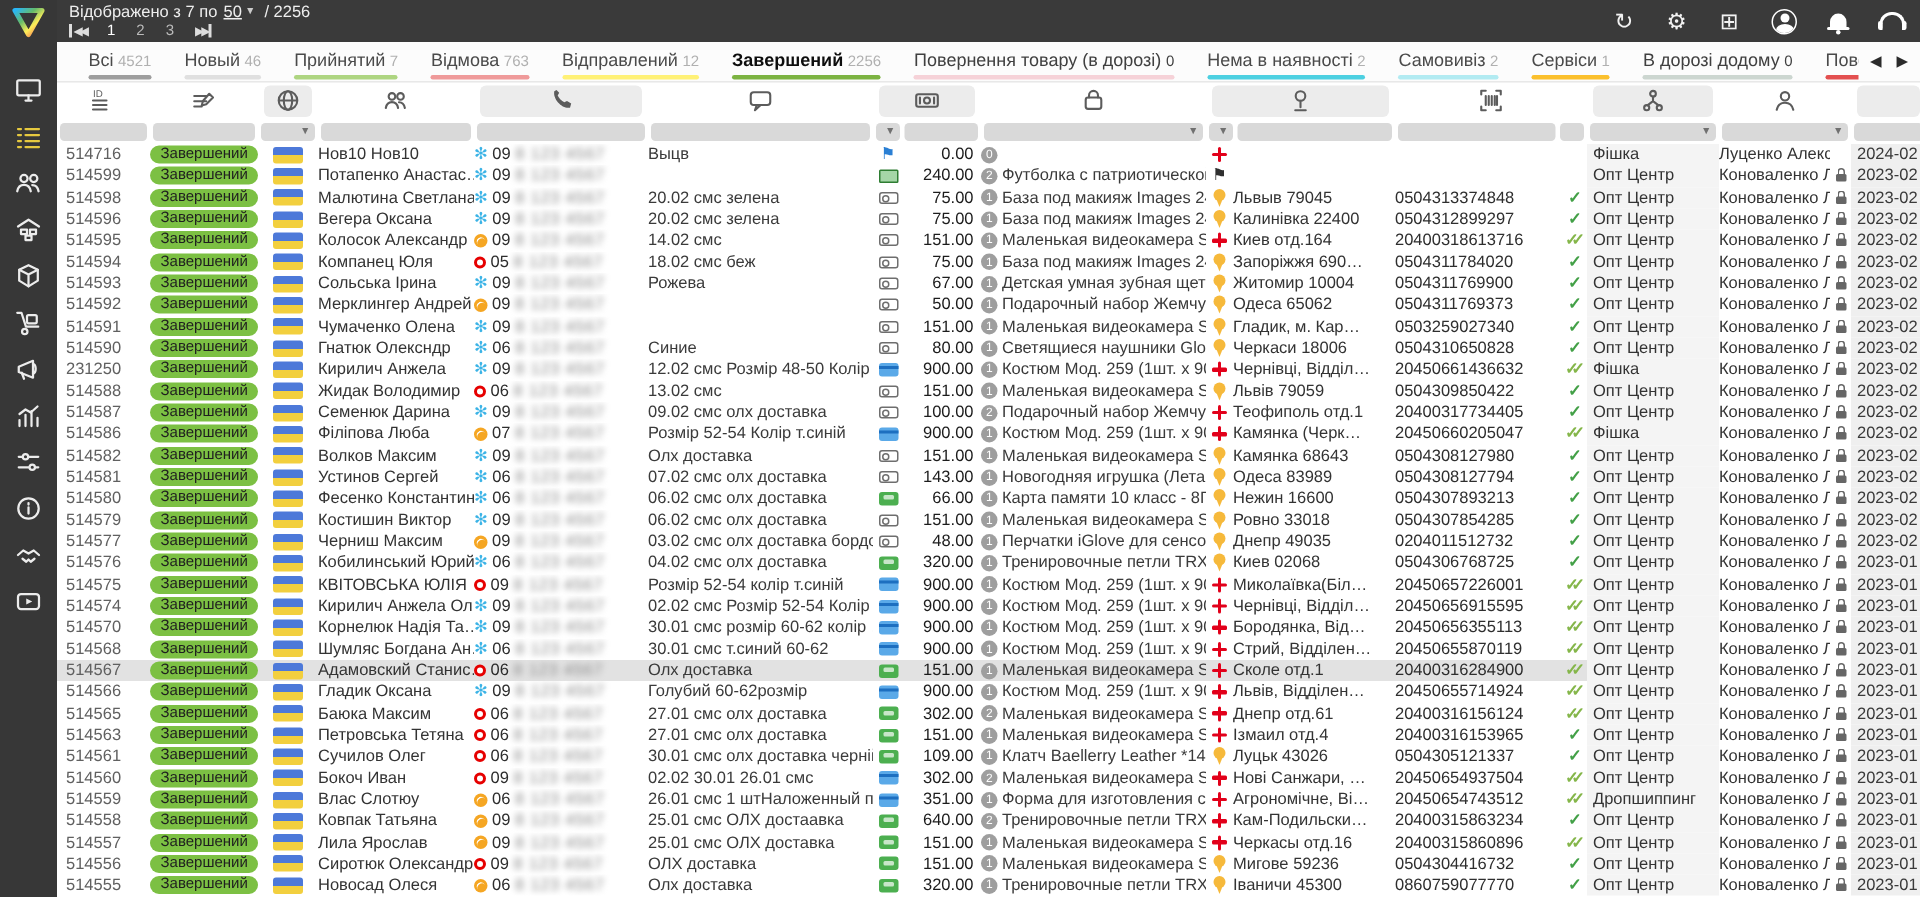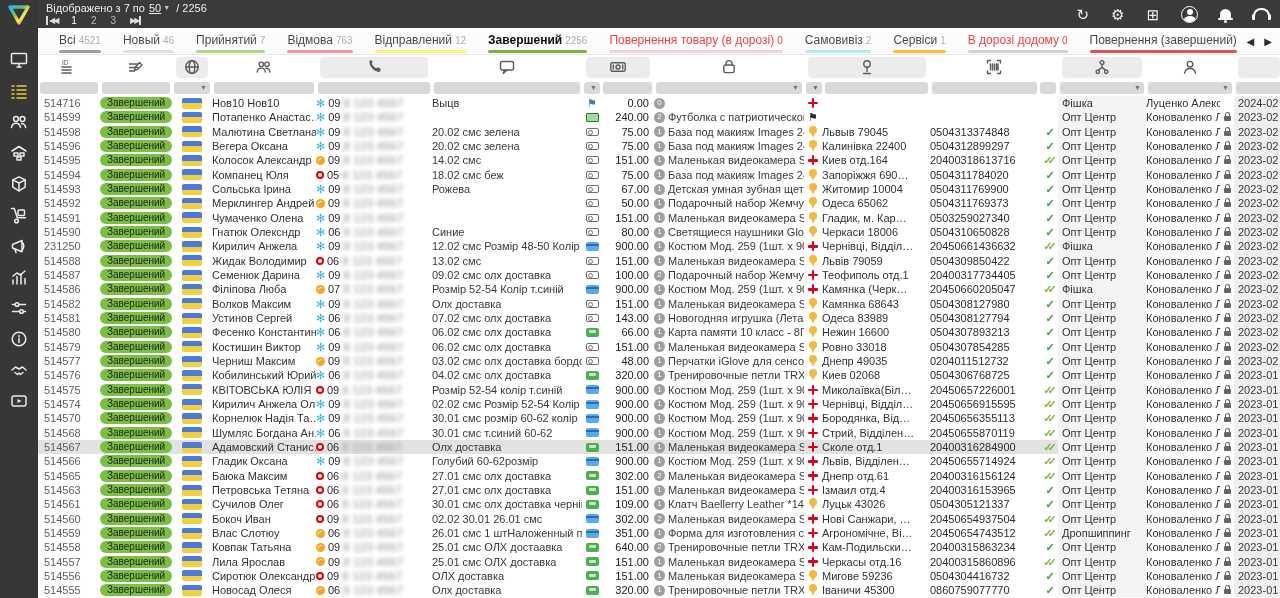--- a/index.html
+++ b/index.html
@@ -35,21 +35,21 @@
   .headset::after{content:"";position:absolute;right:-3px;top:4px;width:3px;height:6px;background:#fff;border-radius:2px}
 
   
   .tabsbar{position:absolute;left:38px;top:28px;width:1242px;height:27px;background:#fcfcfc;
            border-bottom:1px solid #e8e8e8;display:flex;align-items:flex-start;padding-left:10px;
            box-sizing:border-box;overflow:hidden;z-index:3;white-space:nowrap}
   .tab{padding:5px 11px 0;cursor:pointer;flex:none}
   .tab .lbl{font-size:12px;color:#4a4a4a}
   .tab .cnt{font-size:10px;color:#b0b0b0;margin-left:3px}
   .tab.active .lbl{font-weight:bold;color:#0d0d0d}
-  .tab.disabled .lbl,.tab.disabled .cnt{color:#ef4444}
+  .tab.disabled .lbl,.tab.disabled .cnt{color:#404040}
   .tab .ul{height:3px;border-radius:2px;margin-top:3px}
   .tab-arrows{position:absolute;right:0;top:28px;height:26px;background:#fcfcfc;display:flex;align-items:center;
               gap:10px;padding:0 8px;z-index:4}
   .tab-arrows span{font-size:10px;color:#2b2b2b;cursor:pointer}
 
   
   .main{position:absolute;left:38px;top:55px;width:1242px;height:543px;overflow:hidden}
   .header-row{display:flex;height:24px;align-items:center;background:#fff}
   .hcell{display:flex;align-items:center;justify-content:center;height:24px;box-sizing:border-box;flex:none;cursor:pointer}
   .hbox{background:#ececec;border-radius:4px;height:21px;display:flex;align-items:center;justify-content:center;width:calc(100% - 8px)}
@@ -237,20 +237,21 @@
 </div>
 
 <div class="tabsbar" id="tabsbar">
     <div class="tab"><span class="lbl">Всі</span><span class="cnt">4521</span><div class="ul" style="background: rgb(158, 158, 158);"></div></div>
     <div class="tab"><span class="lbl">Новый</span><span class="cnt">46</span><div class="ul" style="background: rgb(224, 224, 224);"></div></div>
     <div class="tab"><span class="lbl">Прийнятий</span><span class="cnt">7</span><div class="ul" style="background: rgb(174, 213, 129);"></div></div>
     <div class="tab"><span class="lbl">Відмова</span><span class="cnt">763</span><div class="ul" style="background: rgb(239, 154, 154);"></div></div>
     <div class="tab"><span class="lbl">Відправлений</span><span class="cnt">12</span><div class="ul" style="background: rgb(255, 241, 118);"></div></div>
     <div class="tab active"><span class="lbl">Завершений</span><span class="cnt">2256</span><div class="ul" style="background: rgb(124, 179, 66);"></div></div>
     <div class="tab disabled"><span class="lbl">Повернення товару (в дорозі)</span><span class="cnt">0</span><div class="ul" style="background: rgb(246, 210, 216);"></div></div>
+    <div class="tab"><span class="lbl">Нема в наявності</span><span class="cnt">2</span><div class="ul" style="background: rgb(77, 208, 225);"></div></div>
     <div class="tab"><span class="lbl">Самовивіз</span><span class="cnt">2</span><div class="ul" style="background: rgb(178, 235, 242);"></div></div>
     <div class="tab"><span class="lbl">Сервіси</span><span class="cnt">1</span><div class="ul" style="background: rgb(251, 192, 45);"></div></div>
     <div class="tab disabled"><span class="lbl">В дорозі додому</span><span class="cnt">0</span><div class="ul" style="background: rgb(204, 214, 208);"></div></div>
     <div class="tab"><span class="lbl">Повернення (завершений)</span><div class="ul" style="background: rgb(227, 80, 80);"></div></div>
   </div>
 <div class="tab-arrows">
   <span>◀</span>
   <span>▶</span>
 </div>
 

